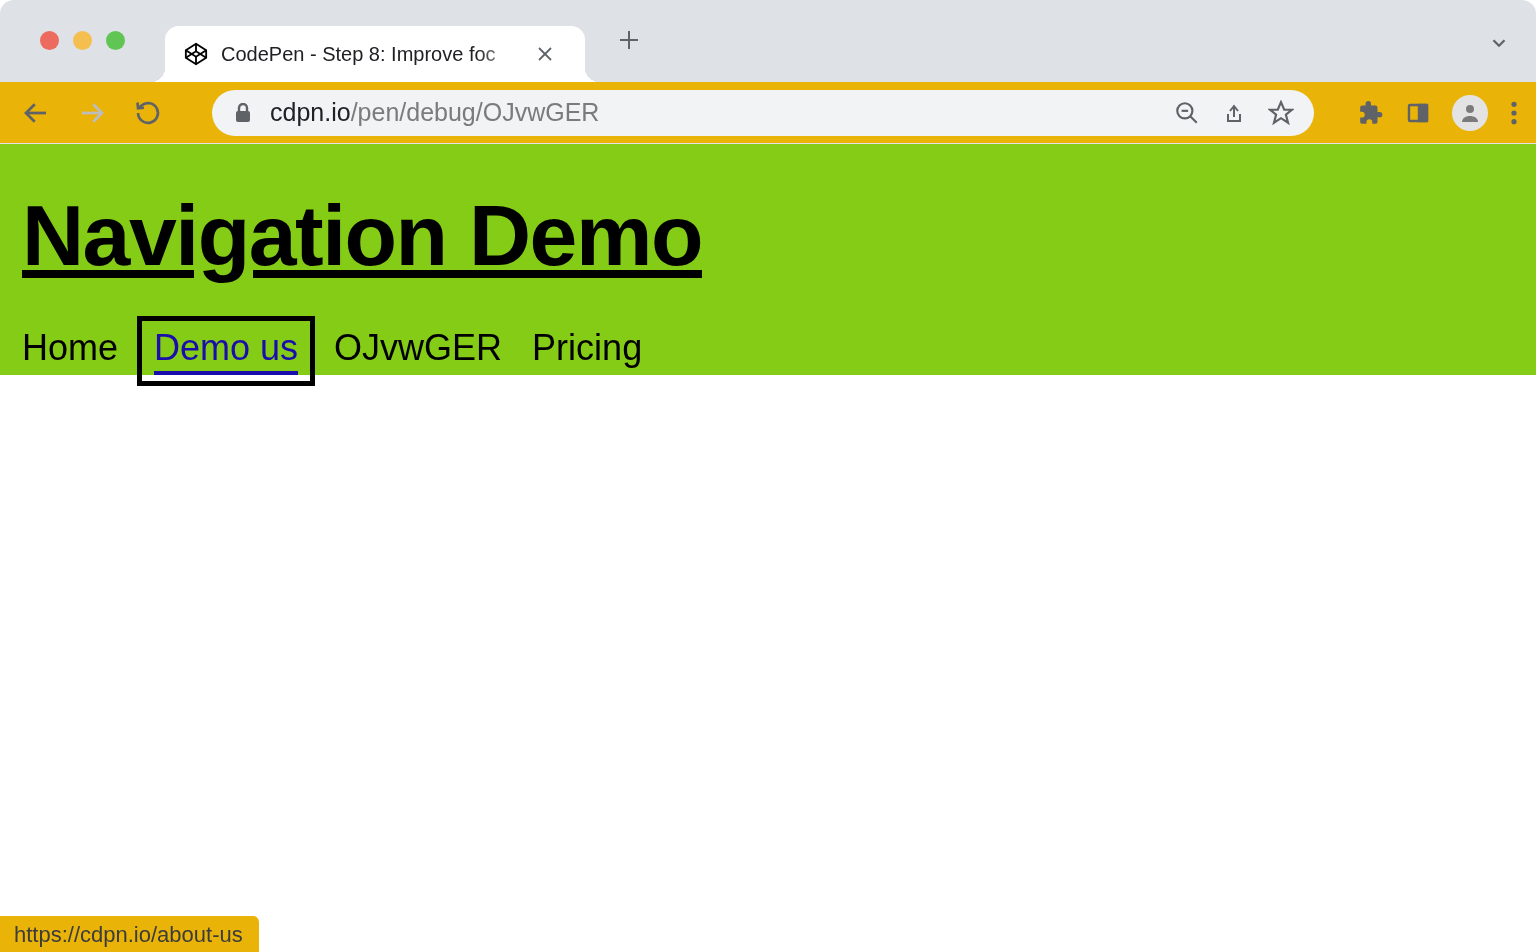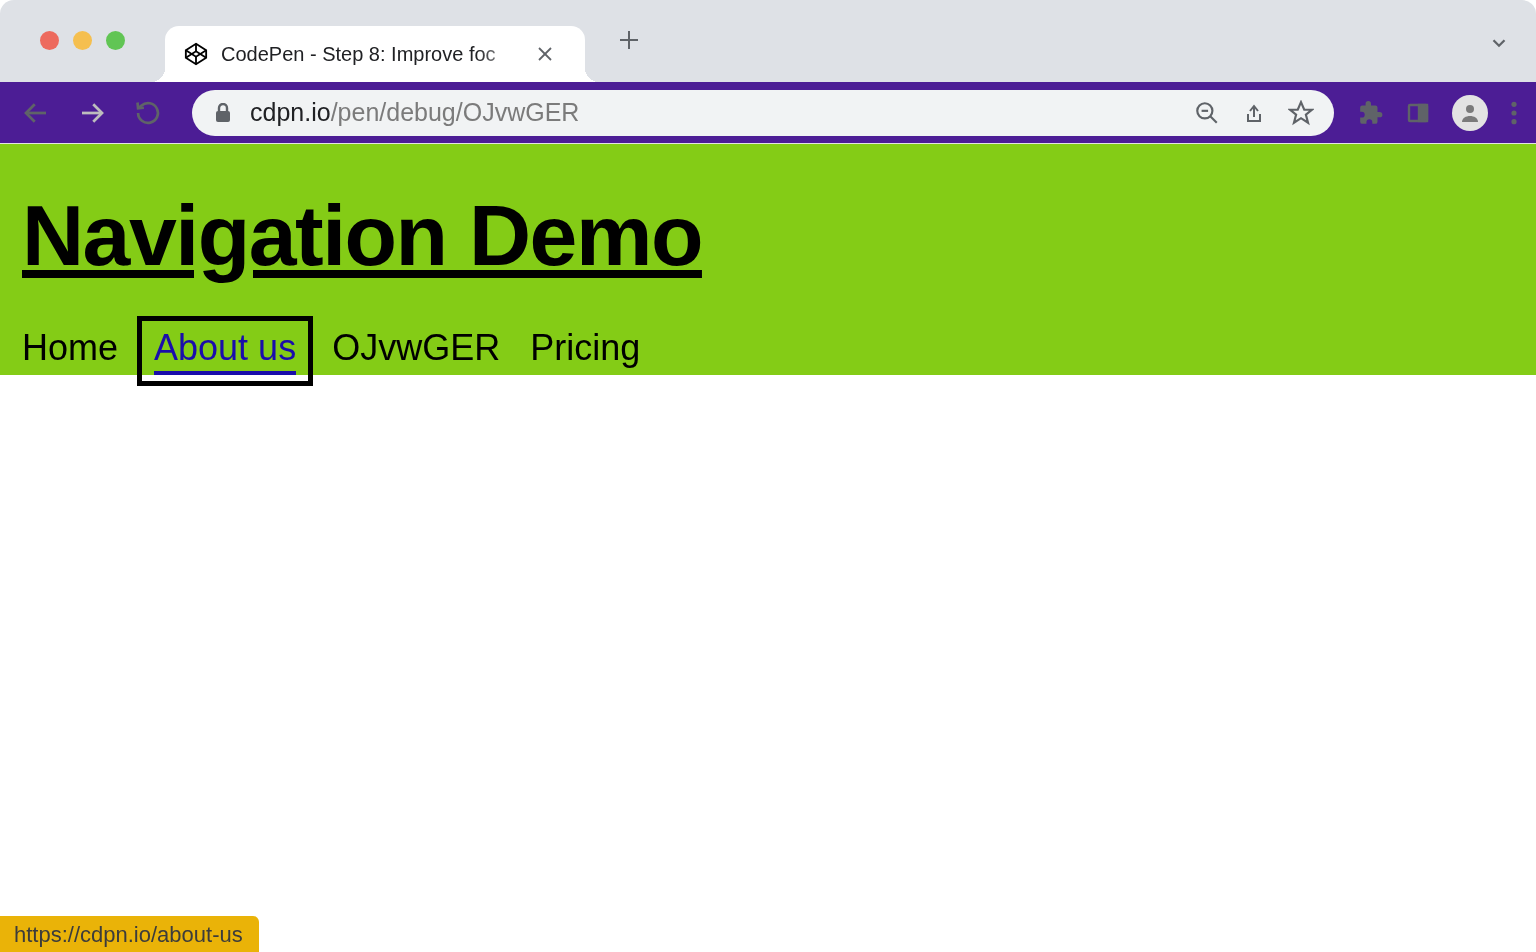--- a/index.html
+++ b/index.html
@@ -114,26 +114,26 @@
     }
     .chevron-tabs {
       position: absolute;
       right: 26px;
       top: 50%;
       transform: translateY(-50%);
       color: #5f6368;
       cursor: pointer;
     }
     .toolbar {
-      background: #4c1d95;
+      background: #eab308;
       height: 62px;
       display: flex;
       align-items: center;
       padding: 0 18px;
-      gap: 6px;
+      gap: 26px;
       border-bottom: 1px solid #e3e3e3;
     }
     .nav-group {
       display: flex;
       align-items: center;
       gap: 20px;
       padding-right: 12px;
     }
     .icon-btn {
       width: 36px;
@@ -371,21 +371,21 @@
   </div>
 </div>
 
 <div class="page-content">
   <h1 class="page-heading">Navigation Demo</h1>
   <ul class="nav-list">
     <li class="nav-item">
       <a>Home</a>
     </li>
     <li class="nav-item focused">
-      <a>About us</a>
+      <a>Demo us</a>
     </li>
     <li class="nav-item">
       <a>OJvwGER</a>
     </li>
     <li class="nav-item">
       <a>Pricing</a>
     </li>
   </ul>
 </div>
 

